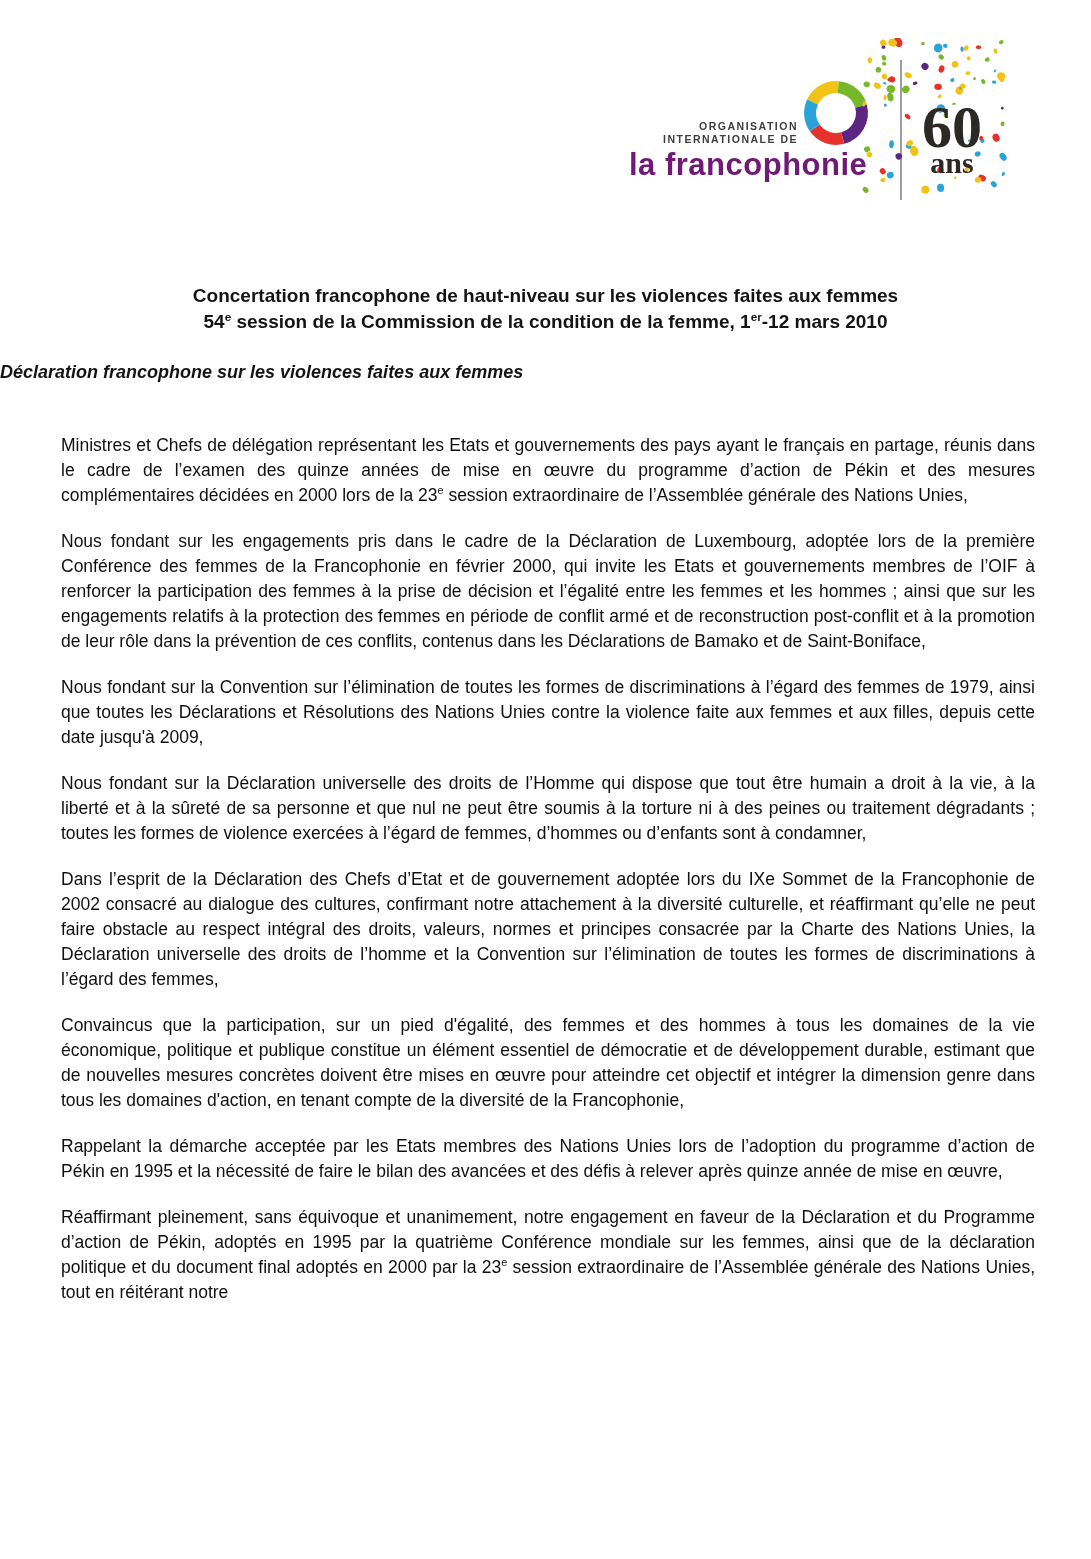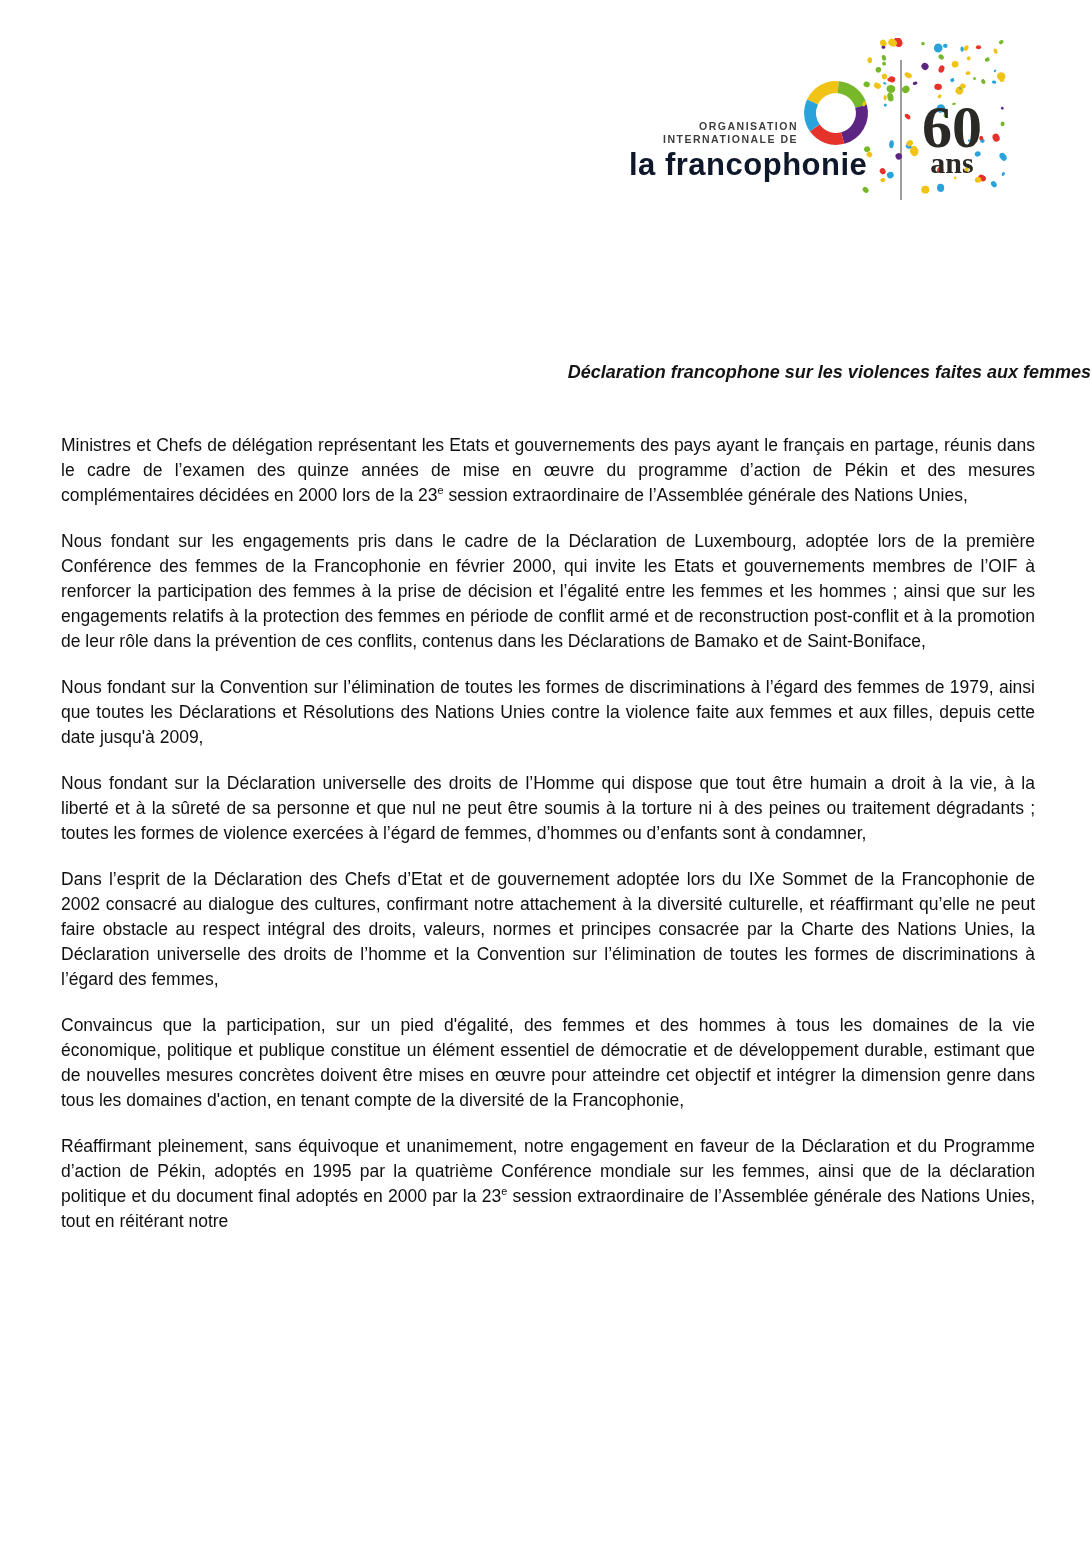--- a/index.html
+++ b/index.html
@@ -22,42 +22,42 @@
     letter-spacing: 1.5px;
     line-height: 13px;
     color: #3d3d3b;
   }
   .logo-name {
     position: absolute;
     left: 629px; top: 147px;
     font-size: 31px;
     font-weight: bold;
     letter-spacing: 0.5px;
-    color: #0f172a;
+    color: #701a75;
   }
   .ring { position: absolute; left: 799px; top: 76px; width: 74px; height: 74px; }
   .divider { position: absolute; left: 900px; top: 60px; width: 2px; height: 140px; background: #9d9d9c; }
   .confetti { position: absolute; left: 858px; top: 38px; width: 155px; height: 165px; z-index: 1; }
   .anniv {
     position: absolute; left: 906px; top: 102px; width: 92px;
     text-align: center; z-index: 2; color: #2b2925;
     font-family: "Liberation Serif", serif; font-weight: bold;
   }
   .anniv .num { font-size: 60px; line-height: 50px; }
   .anniv .unit { font-size: 30px; line-height: 26px; margin-top: -2px; }
   
   .title {
     position: absolute; left: 0; top: 283px; width: 1091px; margin: 0;
     text-align: center;
     font-size: 19px; font-weight: bold; line-height: 26px; color: #141414;
   }
   .title .tline { display: block; }
   .subtitle {
     position: absolute; left: 0; top: 362px; width: 1091px; margin: 0;
-    text-align: right;
+    text-align: left;
     font-size: 18px; font-weight: bold; font-style: italic; color: #141414;
   }
   
   .body-text {
     position: absolute; left: 57px; top: 433px; width: 978px;
     font-size: 17.5px; line-height: 25px; color: #0f0f0f;
     text-align: justify;
   }
   .salutation { font-weight: bold; margin: 0 0 26px 0; text-align: left; }
   .para { margin: 0 0 21px 4px; }
@@ -173,29 +173,32 @@
         <ellipse cx="143.2" cy="4.1" rx="2.4" ry="1.9" transform="rotate(149 143.2 4.1)" fill="#76B82A"></ellipse>
       </svg>
 
     <div class="anniv">
       <div class="num">60</div>
       <div class="unit">ans</div>
     </div>
   </header>
 
   <h1 class="title">
+    <span class="tline">Concertation francophone de haut-niveau sur les violences faites aux femmes</span>
+    <span class="tline">54<sup>e</sup> session de la Commission de la condition de la femme, 1<sup>er</sup>-12 mars 2010</span>
   </h1>
 
   <h2 class="subtitle">Déclaration francophone sur les violences faites aux femmes</h2>
 
   <main class="body-text">
     <div>
         <p class="para">Ministres et Chefs de délégation représentant les Etats et gouvernements des pays ayant le français en partage, réunis dans le cadre de l’examen des quinze années de mise en œuvre du programme d’action de Pékin et des mesures complémentaires décidées en 2000 lors de la 23<sup>e</sup> session extraordinaire de l’Assemblée générale des Nations Unies,</p>
         <p class="para">Nous fondant sur les engagements pris dans le cadre de la Déclaration de Luxembourg, adoptée lors de la première Conférence des femmes de la Francophonie en février 2000, qui invite les Etats et gouvernements membres de l’OIF à renforcer la participation des femmes à la prise de décision et l’égalité entre les femmes et les hommes ; ainsi que sur les engagements relatifs à la protection des femmes en période de conflit armé et de reconstruction post-conflit et à la promotion de leur rôle dans la prévention de ces conflits, contenus dans les Déclarations de Bamako et de Saint-Boniface,</p>
         <p class="para">Nous fondant sur la Convention sur l’élimination de toutes les formes de discriminations à l’égard des femmes de 1979, ainsi que toutes les Déclarations et Résolutions des Nations Unies contre la violence faite aux femmes et aux filles, depuis cette date jusqu'à 2009,</p>
         <p class="para">Nous fondant sur la Déclaration universelle des droits de l’Homme qui dispose que tout être humain a droit à la vie, à la liberté et à la sûreté de sa personne et que nul ne peut être soumis à la torture ni à des peines ou traitement dégradants ; toutes les formes de violence exercées à l’égard de femmes, d’hommes ou d’enfants sont à condamner,</p>
         <p class="para">Dans l’esprit de la Déclaration des Chefs d’Etat et de gouvernement adoptée lors du IXe Sommet de la Francophonie de 2002 consacré au dialogue des cultures, confirmant notre attachement à la diversité culturelle, et réaffirmant qu’elle ne peut faire obstacle au respect intégral des droits, valeurs, normes et principes consacrée par la Charte des Nations Unies, la Déclaration universelle des droits de l’homme et la Convention sur l’élimination de toutes les formes de discriminations à l’égard des femmes,</p>
         <p class="para">Convaincus que la participation, sur un pied d'égalité, des femmes et des hommes à tous les domaines de la vie économique, politique et publique constitue un élément essentiel de démocratie et de développement durable, estimant que de nouvelles mesures concrètes doivent être mises en œuvre pour atteindre cet objectif et intégrer la dimension genre dans tous les domaines d'action, en tenant compte de la diversité de la Francophonie,</p>
+        <p class="para">Rappelant la démarche acceptée par les Etats membres des Nations Unies lors de l’adoption du programme d’action de Pékin en 1995 et la nécessité de faire le bilan des avancées et des défis à relever après quinze année de mise en œuvre,</p>
         <p class="para">Réaffirmant pleinement, sans équivoque et unanimement, notre engagement en faveur de la Déclaration et du Programme d’action de Pékin, adoptés en 1995 par la quatrième Conférence mondiale sur les femmes, ainsi que de la déclaration politique et du document final adoptés en 2000 par la 23<sup>e</sup> session extraordinaire de l’Assemblée générale des Nations Unies, tout en réitérant notre</p>
       </div>
   </main>
 
 </div>
 
 </body></html>

